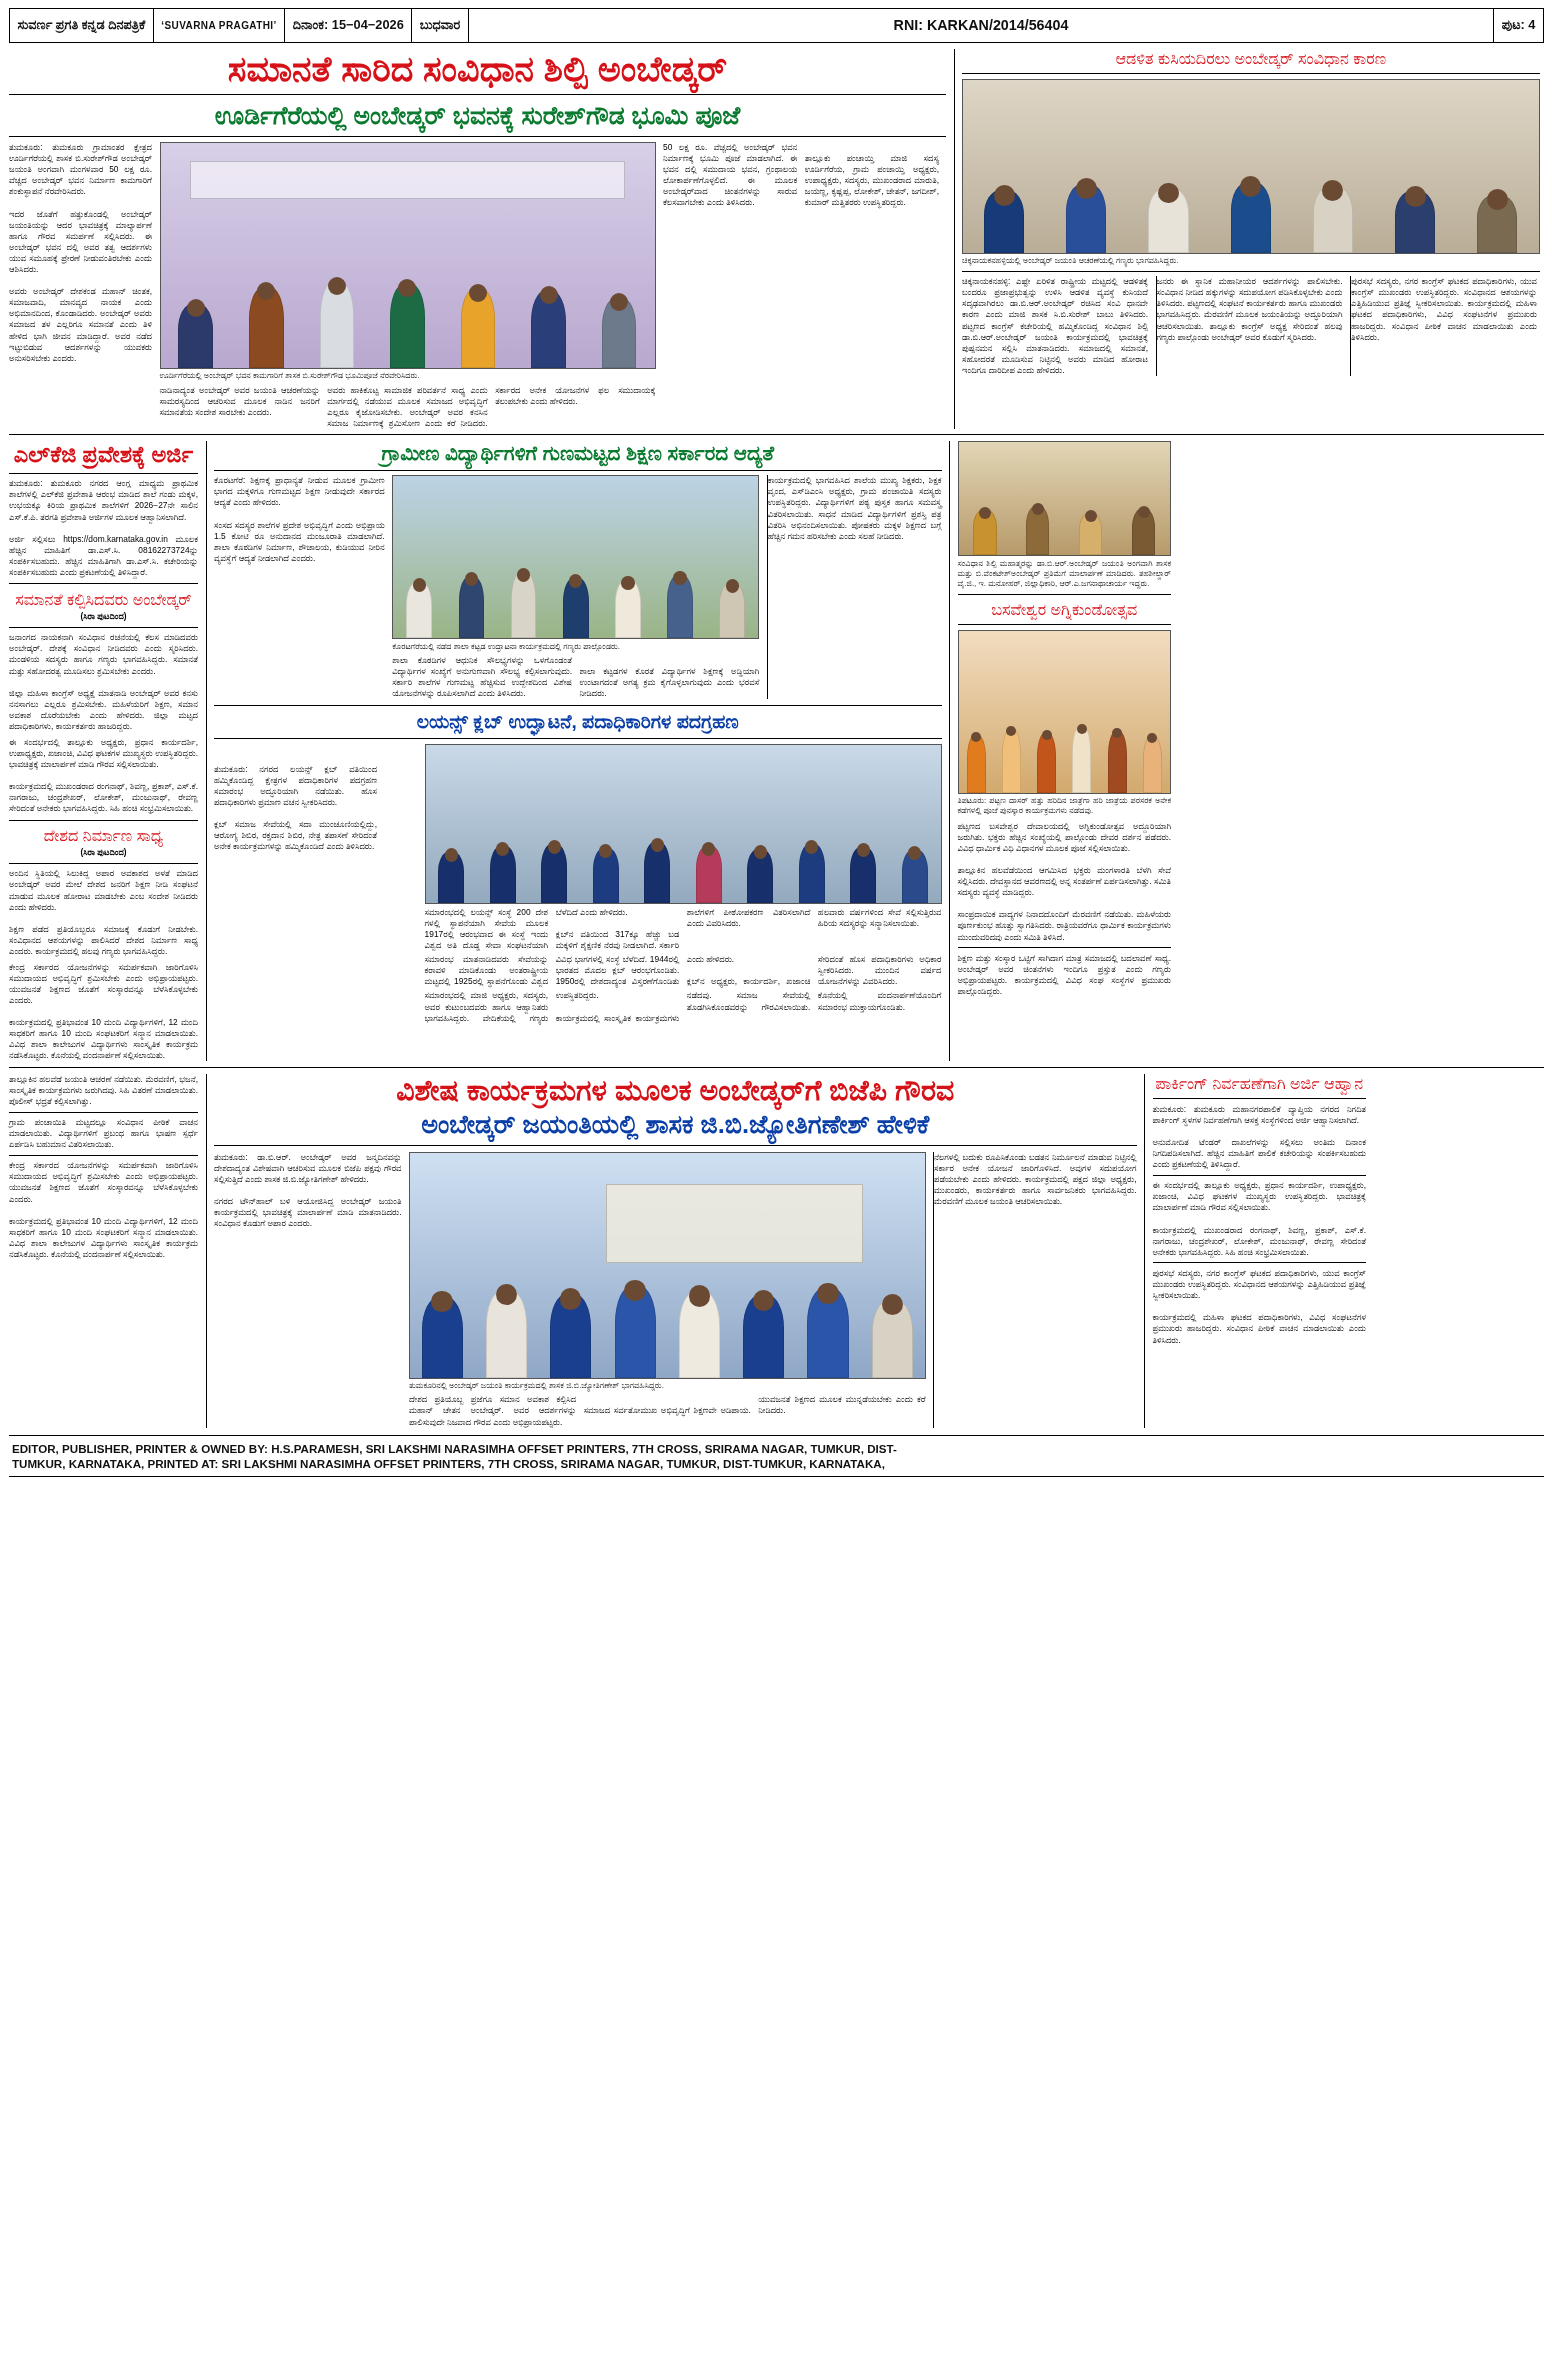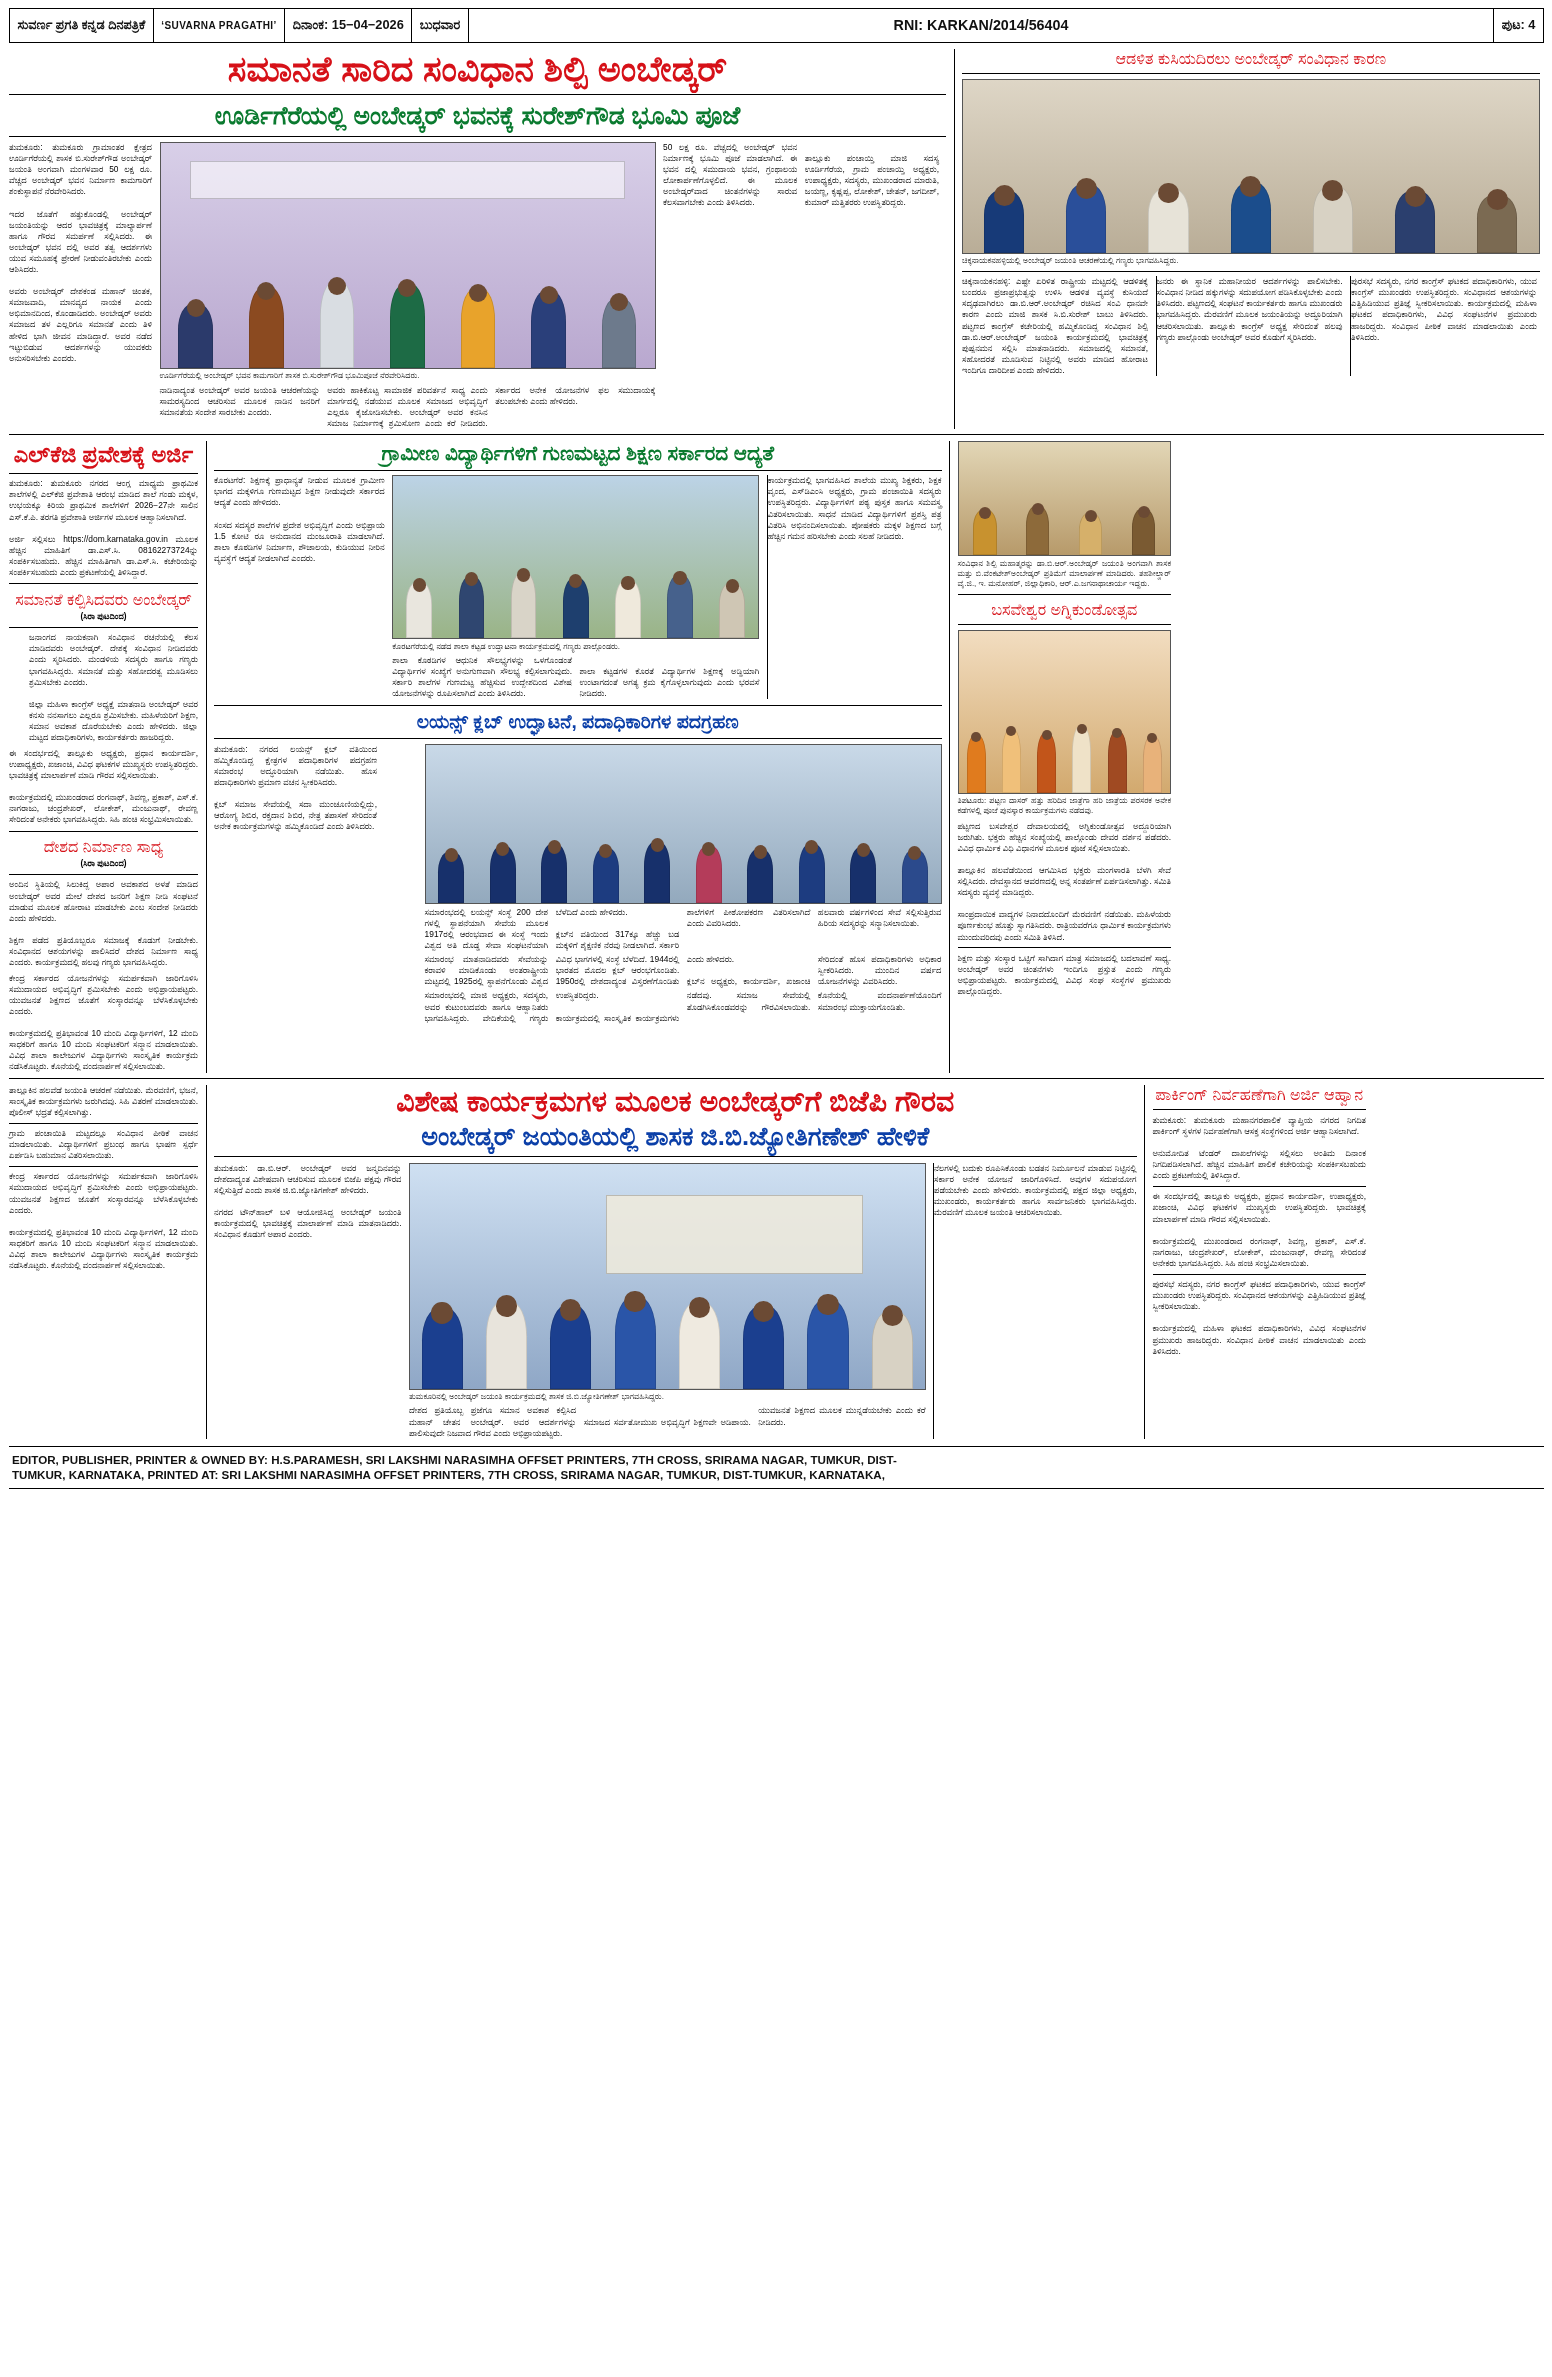--- a/index.html
+++ b/index.html
@@ -186,21 +186,21 @@
       <div class="thin"></div>
       <div class="body-text"><b>ತುಮಕೂರು:</b>
         <span style="white-space:pre-line;">ತುಮಕೂರು ನಗರದ ಆಂಗ್ಲ ಮಾಧ್ಯಮ ಪ್ರಾಥಮಿಕ ಶಾಲೆಗಳಲ್ಲಿ ಎಲ್‌ಕೆಜಿ ಪ್ರವೇಶಾತಿ ಆರಂಭ ಮಾಡಿದ ಶಾಲೆ ಗಂಡು ಮಕ್ಕಳ, ಉಭಯಕ್ಕೂ ಕಿರಿಯ ಪ್ರಾಥಮಿಕ ಶಾಲೆಗಳಿಗೆ 2026−27ನೇ ಸಾಲಿನ ಎಸ್.ಕೆ.ಪಿ. ತರಗತಿ ಪ್ರವೇಶಾತಿ ಅರ್ಜಿಗಳ ಮೂಲಕ ಆಹ್ವಾನಿಸಲಾಗಿದೆ.
 
 ಅರ್ಜಿ ಸಲ್ಲಿಸಲು https://dom.karnataka.gov.in ಮೂಲಕ ಹೆಚ್ಚಿನ ಮಾಹಿತಿಗೆ ಡಾ.ಎಸ್.ಸಿ. 08162273724ನ್ನು ಸಂಪರ್ಕಿಸಬಹುದು. ಹೆಚ್ಚಿನ ಮಾಹಿತಿಗಾಗಿ ಡಾ.ಎಸ್.ಸಿ. ಕಚೇರಿಯನ್ನು ಸಂಪರ್ಕಿಸಬಹುದು ಎಂದು ಪ್ರಕಟಣೆಯಲ್ಲಿ ತಿಳಿಸಿದ್ದಾರೆ.</span>
       </div>
       <div class="rule"></div>
       <div class="head-sm-red">ಸಮಾನತೆ ಕಲ್ಪಿಸಿದವರು ಅಂಬೇಡ್ಕರ್</div>
       <div class="subline">(ಸಿರಾ ಪುಟದಿಂದ)</div>
       <div class="thin"></div>
-      <div class="body-text" style="white-space:pre-line;margin-left:20px;">ಜನಾಂಗದ ನಾಯಕನಾಗಿ ಸಂವಿಧಾನ ರಚನೆಯಲ್ಲಿ ಕೆಲಸ ಮಾಡಿದವರು ಅಂಬೇಡ್ಕರ್. ದೇಶಕ್ಕೆ ಸಂವಿಧಾನ ನೀಡಿದವರು ಎಂದು ಸ್ಮರಿಸಿದರು. ಮಂಡಳಿಯ ಸದಸ್ಯರು ಹಾಗೂ ಗಣ್ಯರು ಭಾಗವಹಿಸಿದ್ದರು. ಸಮಾನತೆ ಮತ್ತು ಸಹೋದರತ್ವ ಮೂಡಿಸಲು ಶ್ರಮಿಸಬೇಕು ಎಂದರು.
+      <div class="body-text" style="white-space:pre-line;">ಜನಾಂಗದ ನಾಯಕನಾಗಿ ಸಂವಿಧಾನ ರಚನೆಯಲ್ಲಿ ಕೆಲಸ ಮಾಡಿದವರು ಅಂಬೇಡ್ಕರ್. ದೇಶಕ್ಕೆ ಸಂವಿಧಾನ ನೀಡಿದವರು ಎಂದು ಸ್ಮರಿಸಿದರು. ಮಂಡಳಿಯ ಸದಸ್ಯರು ಹಾಗೂ ಗಣ್ಯರು ಭಾಗವಹಿಸಿದ್ದರು. ಸಮಾನತೆ ಮತ್ತು ಸಹೋದರತ್ವ ಮೂಡಿಸಲು ಶ್ರಮಿಸಬೇಕು ಎಂದರು.
 
 ಜಿಲ್ಲಾ ಮಹಿಳಾ ಕಾಂಗ್ರೆಸ್ ಅಧ್ಯಕ್ಷೆ ಮಾತನಾಡಿ ಅಂಬೇಡ್ಕರ್ ಅವರ ಕನಸು ನನಸಾಗಲು ಎಲ್ಲರೂ ಶ್ರಮಿಸಬೇಕು. ಮಹಿಳೆಯರಿಗೆ ಶಿಕ್ಷಣ, ಸಮಾನ ಅವಕಾಶ ದೊರೆಯಬೇಕು ಎಂದು ಹೇಳಿದರು. ಜಿಲ್ಲಾ ಮಟ್ಟದ ಪದಾಧಿಕಾರಿಗಳು, ಕಾರ್ಯಕರ್ತರು ಹಾಜರಿದ್ದರು.</div>
       <div class="body-text" style="white-space:pre-line;margin-top:4.5px;">ಈ ಸಂದರ್ಭದಲ್ಲಿ ತಾಲ್ಲೂಕು ಅಧ್ಯಕ್ಷರು, ಪ್ರಧಾನ ಕಾರ್ಯದರ್ಶಿ, ಉಪಾಧ್ಯಕ್ಷರು, ಖಜಾಂಚಿ, ವಿವಿಧ ಘಟಕಗಳ ಮುಖ್ಯಸ್ಥರು ಉಪಸ್ಥಿತರಿದ್ದರು. ಭಾವಚಿತ್ರಕ್ಕೆ ಮಾಲಾರ್ಪಣೆ ಮಾಡಿ ಗೌರವ ಸಲ್ಲಿಸಲಾಯಿತು.
 
 ಕಾರ್ಯಕ್ರಮದಲ್ಲಿ ಮುಖಂಡರಾದ ರಂಗನಾಥ್, ಶಿವಣ್ಣ, ಪ್ರಕಾಶ್, ಎಸ್.ಕೆ. ನಾಗರಾಜು, ಚಂದ್ರಶೇಖರ್, ಲೋಕೇಶ್, ಮಂಜುನಾಥ್, ರೇವಣ್ಣ ಸೇರಿದಂತೆ ಅನೇಕರು ಭಾಗವಹಿಸಿದ್ದರು. ಸಿಹಿ ಹಂಚಿ ಸಂಭ್ರಮಿಸಲಾಯಿತು.</div>
       <div class="rule"></div>
       <div class="head-sm-red">ದೇಶದ ನಿರ್ಮಾಣ ಸಾಧ್ಯ</div>
       <div class="subline">(ಸಿರಾ ಪುಟದಿಂದ)</div>
       <div class="thin"></div>
       <div class="body-text" style="white-space:pre-line;">ಅಂದಿನ ಸ್ಥಿತಿಯಲ್ಲಿ ಸಿಲುಕಿದ್ದ ಅಪಾರ ಅವಕಾಶದ ಅಳತೆ ಮಾಡಿದ ಅಂಬೇಡ್ಕರ್ ಅವರ ಮೇಲೆ ದೇಶದ ಜನರಿಗೆ ಶಿಕ್ಷಣ ನೀಡಿ ಸಂಘಟನೆ ಮಾಡುವ ಮೂಲಕ ಹೋರಾಟ ಮಾಡಬೇಕು ಎಂಬ ಸಂದೇಶ ನೀಡಿದರು ಎಂದು ಹೇಳಿದರು.
@@ -255,21 +255,21 @@
         <div style="width:174px;" class="body-text vline">ಕಾರ್ಯಕ್ರಮದಲ್ಲಿ ಭಾಗವಹಿಸಿದ ಶಾಲೆಯ ಮುಖ್ಯ ಶಿಕ್ಷಕರು, ಶಿಕ್ಷಕ ವೃಂದ, ಎಸ್‌ಡಿಎಂಸಿ ಅಧ್ಯಕ್ಷರು, ಗ್ರಾಮ ಪಂಚಾಯಿತಿ ಸದಸ್ಯರು ಉಪಸ್ಥಿತರಿದ್ದರು. ವಿದ್ಯಾರ್ಥಿಗಳಿಗೆ ಪಠ್ಯ ಪುಸ್ತಕ ಹಾಗೂ ಸಮವಸ್ತ್ರ ವಿತರಿಸಲಾಯಿತು.
 
 ಸಾಧನೆ ಮಾಡಿದ ವಿದ್ಯಾರ್ಥಿಗಳಿಗೆ ಪ್ರಶಸ್ತಿ ಪತ್ರ ವಿತರಿಸಿ ಅಭಿನಂದಿಸಲಾಯಿತು. ಪೋಷಕರು ಮಕ್ಕಳ ಶಿಕ್ಷಣದ ಬಗ್ಗೆ ಹೆಚ್ಚಿನ ಗಮನ ಹರಿಸಬೇಕು ಎಂದು ಸಲಹೆ ನೀಡಿದರು.</div>
       </div>
 
       <div class="rule"></div>
 
       <div class="head-sm-blue">ಲಯನ್ಸ್ ಕ್ಲಬ್ ಉದ್ಘಾಟನೆ, ಪದಾಧಿಕಾರಿಗಳ ಪದಗ್ರಹಣ</div>
       <div class="thin"></div>
       <div style="display:flex;gap:7.5px;">
-        <div style="width:171px;" class="body-text">
+        <div style="width:171px;margin-top:20px;" class="body-text">
           <b>ತುಮಕೂರು:</b>
           <span style="white-space:pre-line;">ನಗರದ ಲಯನ್ಸ್ ಕ್ಲಬ್ ವತಿಯಿಂದ ಹಮ್ಮಿಕೊಂಡಿದ್ದ ಕ್ಷೇತ್ರಗಳ ಪದಾಧಿಕಾರಿಗಳ ಪದಗ್ರಹಣ ಸಮಾರಂಭ ಅದ್ಧೂರಿಯಾಗಿ ನಡೆಯಿತು. ಹೊಸ ಪದಾಧಿಕಾರಿಗಳು ಪ್ರಮಾಣ ವಚನ ಸ್ವೀಕರಿಸಿದರು.
 
 ಕ್ಲಬ್ ಸಮಾಜ ಸೇವೆಯಲ್ಲಿ ಸದಾ ಮುಂಚೂಣಿಯಲ್ಲಿದ್ದು, ಆರೋಗ್ಯ ಶಿಬಿರ, ರಕ್ತದಾನ ಶಿಬಿರ, ನೇತ್ರ ತಪಾಸಣೆ ಸೇರಿದಂತೆ ಅನೇಕ ಕಾರ್ಯಕ್ರಮಗಳನ್ನು ಹಮ್ಮಿಕೊಂಡಿದೆ ಎಂದು ತಿಳಿಸಿದರು.</span>
         </div>
         <div style="width:542px;margin-left:40px;">
           <div class="photo ph-grp" style="height:158px;">
             <div class="pods">
               <div class="pod" style="height:52%;width:5%;background:#17306b">
                   <i></i>

